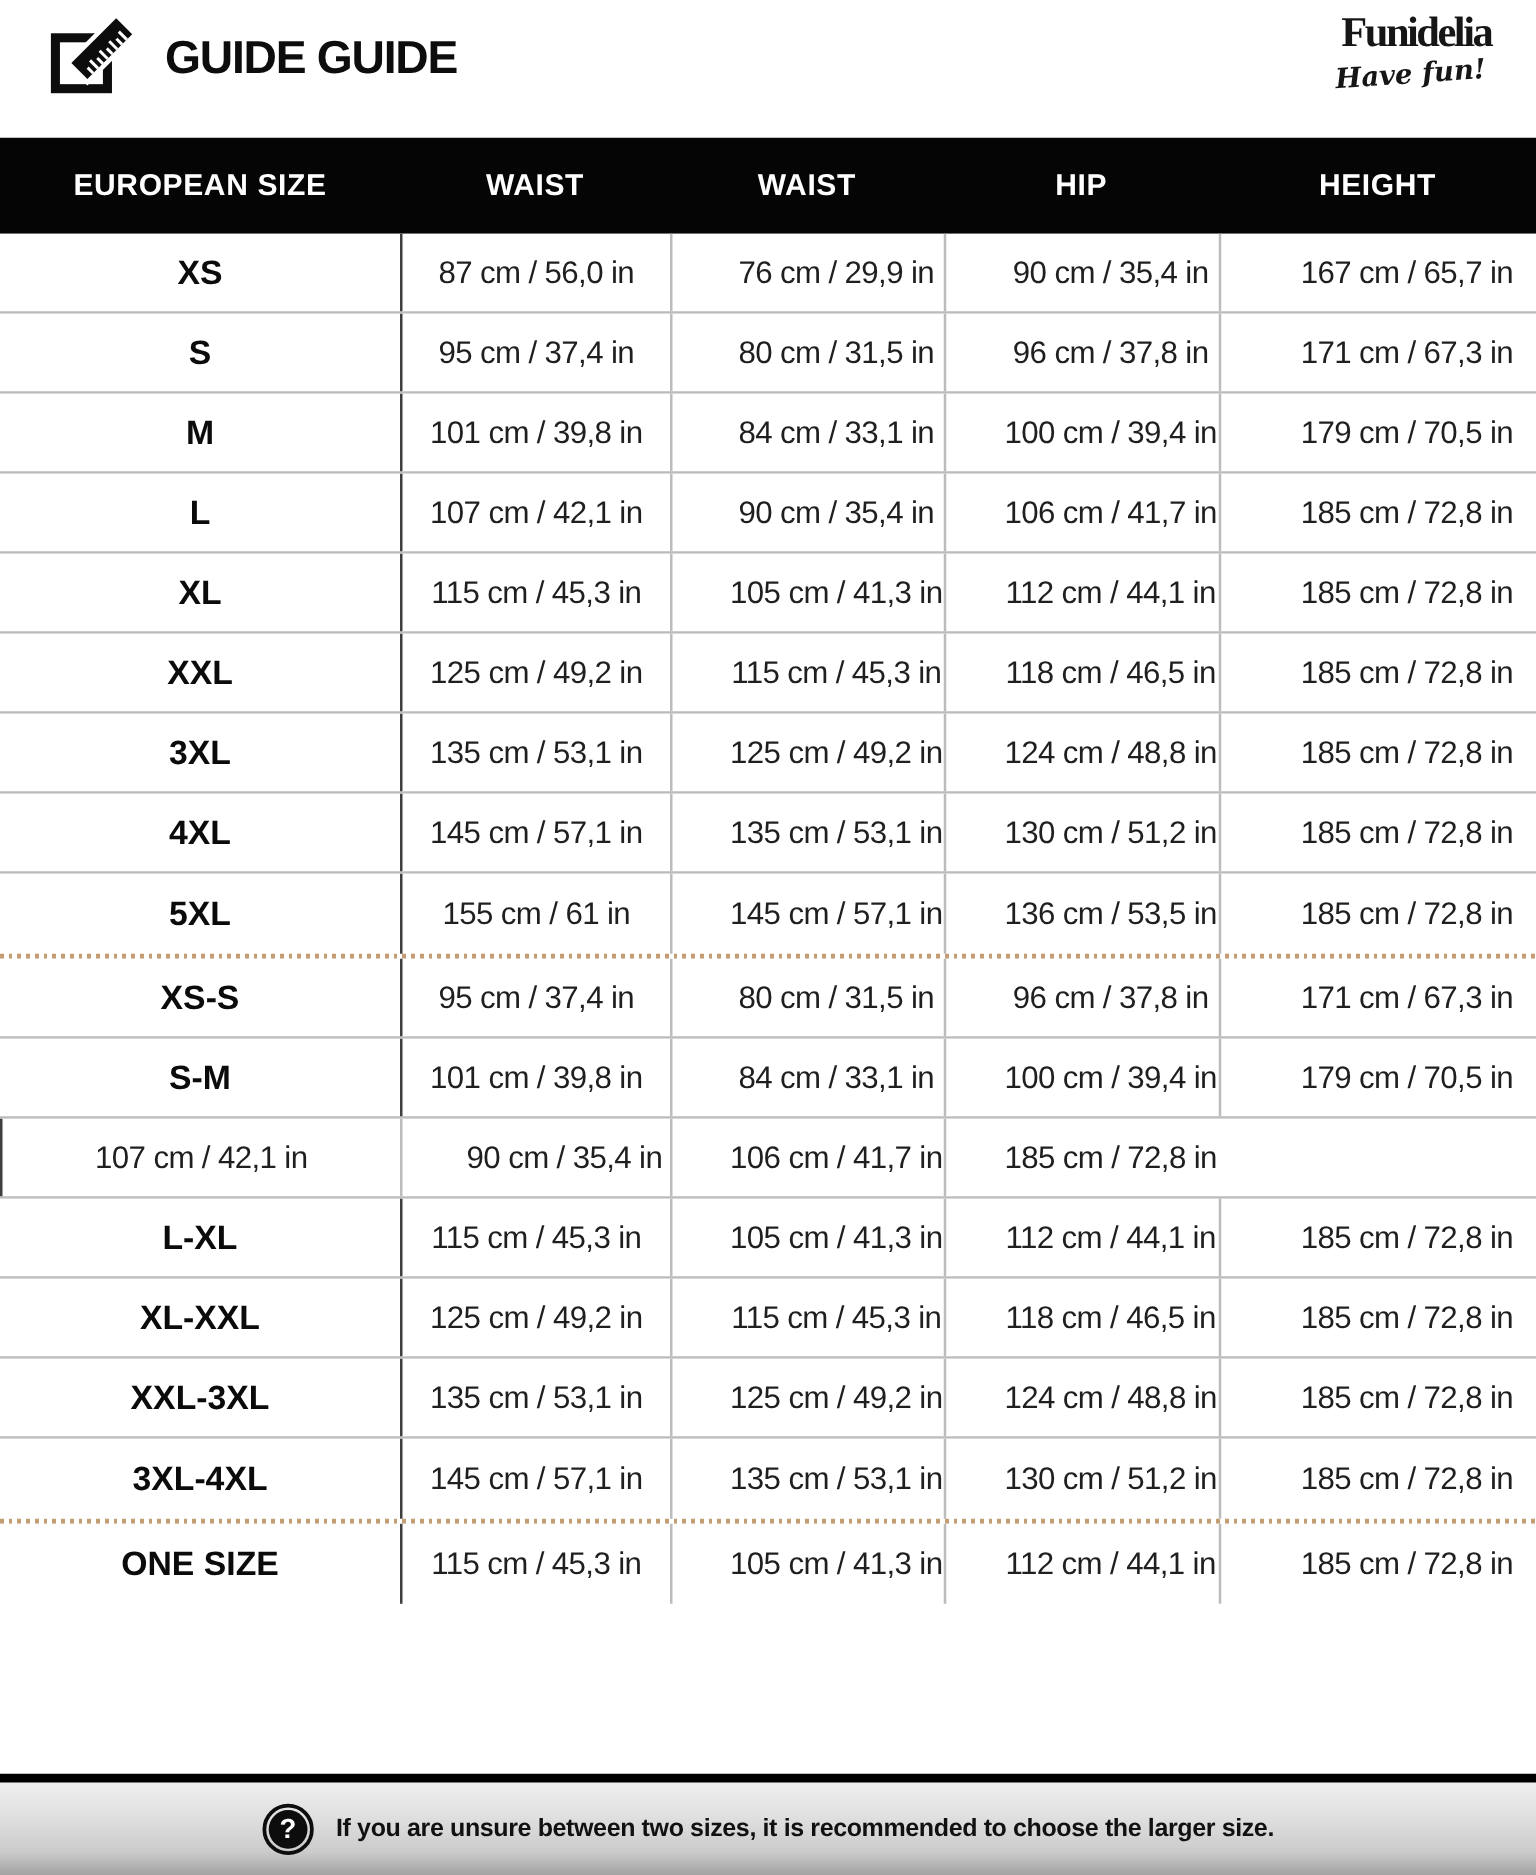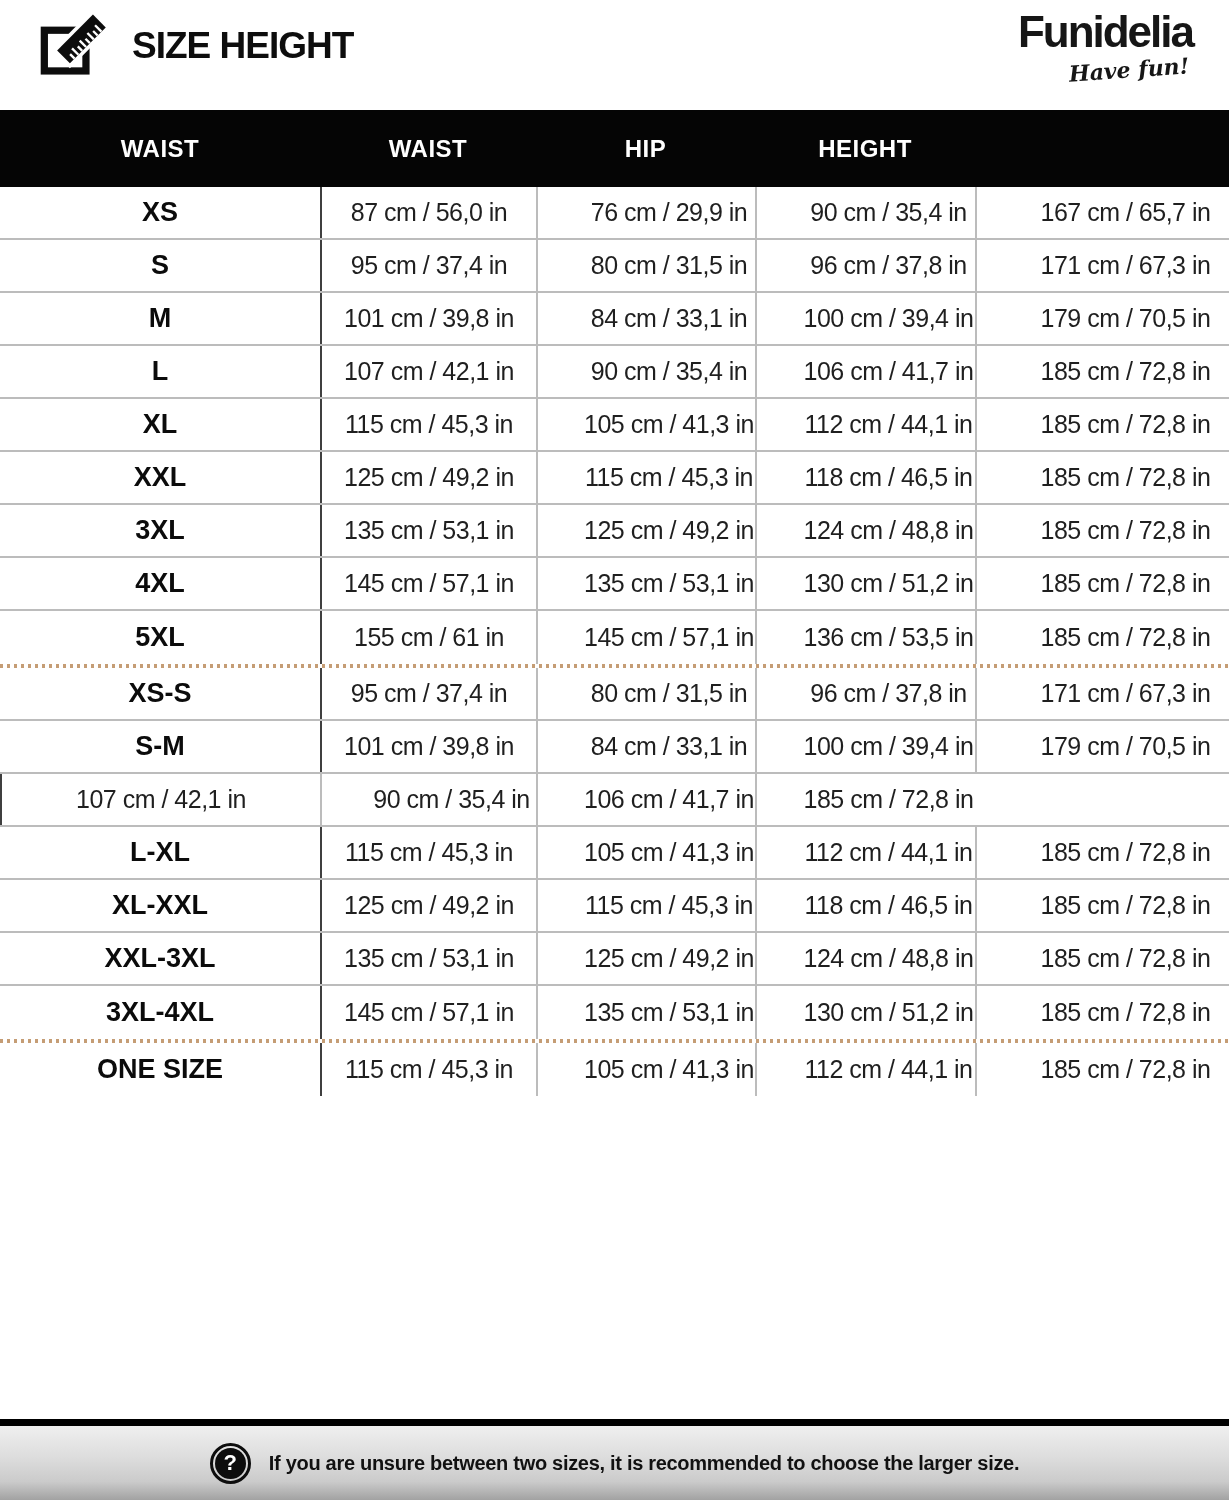--- a/index.html
+++ b/index.html
@@ -36,23 +36,23 @@
     margin-top: 8px;
     white-space: nowrap;
   }
   .brand {
     position: absolute;
     right: 36px;
     top: 10px;
     text-align: right;
   }
   .brand-name {
-    font-family: Liberation Sans, sans-serif;
-    font-weight: bold;
-    font-size: 44px;
+    font-family: Liberation Serif, serif;
+    font-weight: bold;
+    font-size: 34px;
     letter-spacing: -2px;
     color: #161616;
     line-height: 1.0;
   }
   .brand-tagline {
     font-family: "DejaVu Serif", serif;
     font-style: italic;
     font-weight: bold;
     font-size: 22px;
     color: #161616;
@@ -75,21 +75,21 @@
     color: #ffffff;
     font-weight: bold;
     font-size: 24px;
     letter-spacing: 0.5px;
     text-align: center;
     white-space: nowrap;
   }
   .trow {
     display: grid;
     grid-template-columns: 320px 216px 219px 220px 254px;
-    height: 53px;
+    height: 64px;
     border-bottom: 2px solid #bcbcbc;
     background: #ffffff;
   }
   .trow.no-border { border-bottom: none; }
   .trow .td {
     display: flex;
     align-items: center;
     justify-content: center;
     font-size: 25px;
     letter-spacing: -0.5px;
@@ -169,30 +169,31 @@
             <rect x="33" y="35" width="2.6" height="10"></rect>
             <rect x="39" y="38" width="2.6" height="7"></rect>
             <rect x="45" y="35" width="2.6" height="10"></rect>
             <rect x="51" y="38" width="2.6" height="7"></rect>
             <rect x="57" y="35" width="2.6" height="10"></rect>
             <rect x="63" y="38" width="2.6" height="7"></rect>
             <rect x="69" y="35" width="2.6" height="10"></rect>
           </g>
         </g>
       </svg>
-      <div class="size-guide-title">SIZE HEIGHT</div>
+      <div class="size-guide-title">GUIDE GUIDE</div>
     </div>
     <div class="brand">
       <div class="brand-name">Funidelia</div>
       <div class="brand-tagline">Have fun!</div>
     </div>
   </div>
 
   <div class="size-table">
     <div class="thead" id="table-head">
+        <div class="th">EUROPEAN SIZE</div>
         <div class="th">WAIST</div>
         <div class="th">WAIST</div>
         <div class="th">HIP</div>
         <div class="th">HEIGHT</div>
       </div>
     <div id="table-body">
         <div class="trow">
           <div class="td size-cell col-1">XS</div>
           <div class="td col-2">87 cm / 56,0 in</div>
           <div class="td col-3">76 cm / 29,9 in</div>

